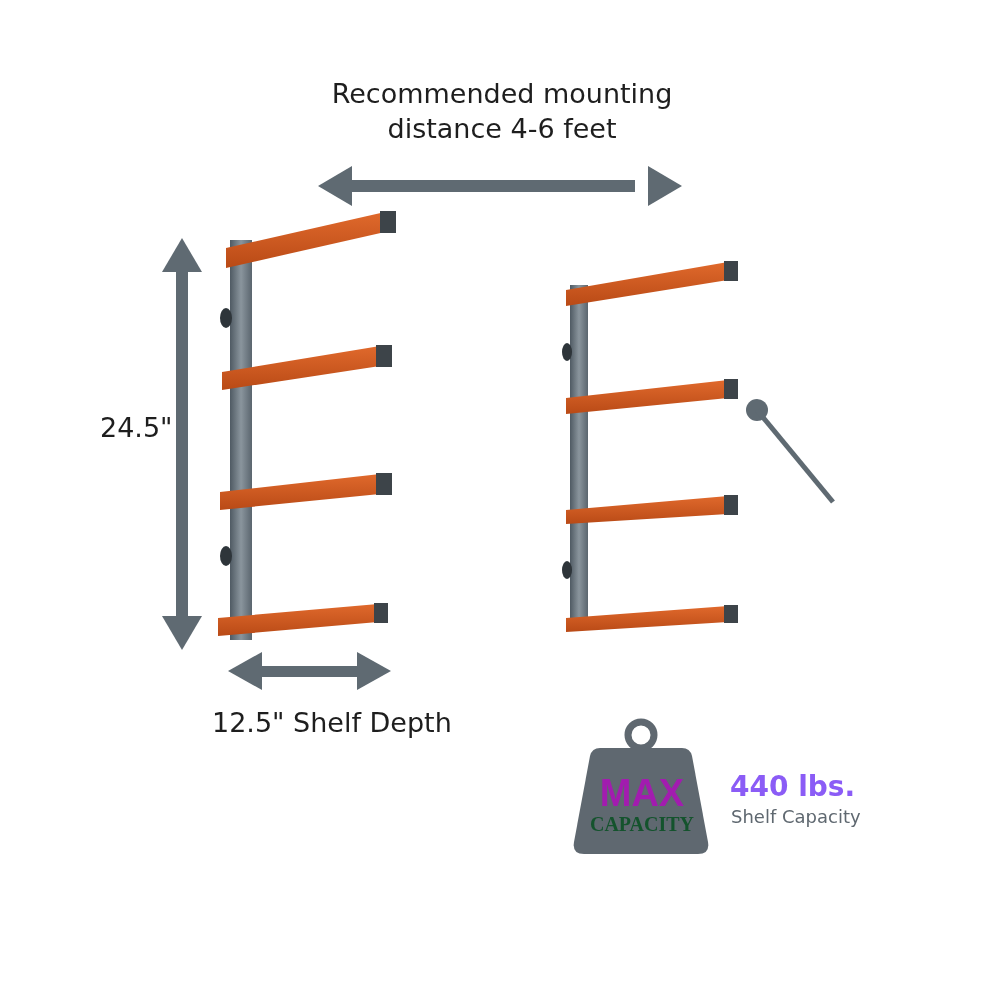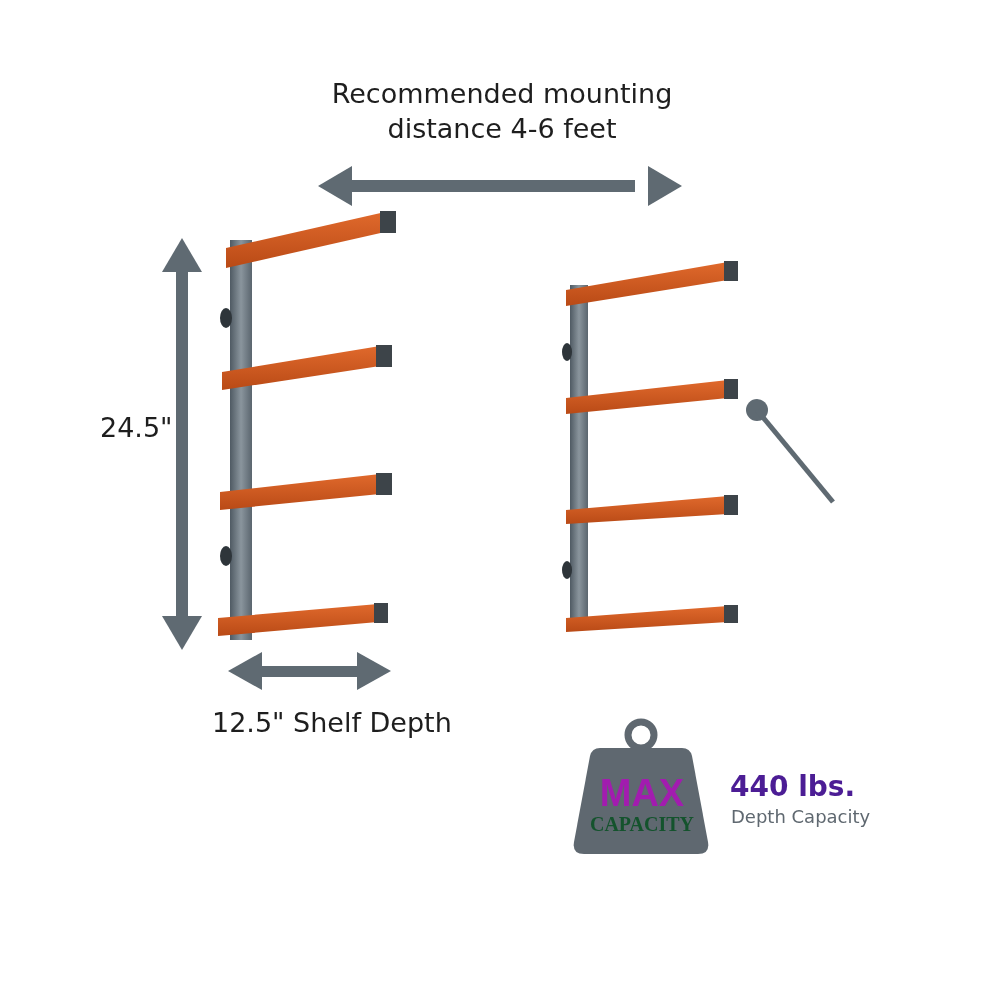--- a/index.html
+++ b/index.html
@@ -96,14 +96,14 @@
 <div class="txt" style="left:100px;top:410px;">24.5"</div>
 
 <div class="txt" style="left:212px;top:705px;">12.5" Shelf Depth</div>
 
 <div class="txt" style="left:740px;top:515px;text-align:center;width:260px;">
 </div>
 
 <div style="position:absolute;left:574px;width:136px;top:772px;text-align:center;font-family:'Liberation Sans',sans-serif;font-weight:bold;font-size:38px;color:#a21caf;">MAX</div>
 <div style="position:absolute;left:574px;width:136px;top:813px;text-align:center;font-family:Liberation Serif, serif;font-weight:bold;font-size:20px;color:#14532d;">CAPACITY</div>
 
-<div style="position:absolute;left:730px;top:770px;font-family:'DejaVu Sans',sans-serif;font-weight:bold;font-size:28px;color:#4c1d95;">440 lbs.</div>
-<div style="position:absolute;left:731px;top:806px;font-family:'DejaVu Sans',sans-serif;font-size:18px;color:#5f6870;">Depth Capacity</div>
+<div style="position:absolute;left:730px;top:770px;font-family:'DejaVu Sans',sans-serif;font-weight:bold;font-size:28px;color:#8b5cf6;">440 lbs.</div>
+<div style="position:absolute;left:731px;top:806px;font-family:'DejaVu Sans',sans-serif;font-size:18px;color:#5f6870;">Shelf Capacity</div>
 
 </body></html>

